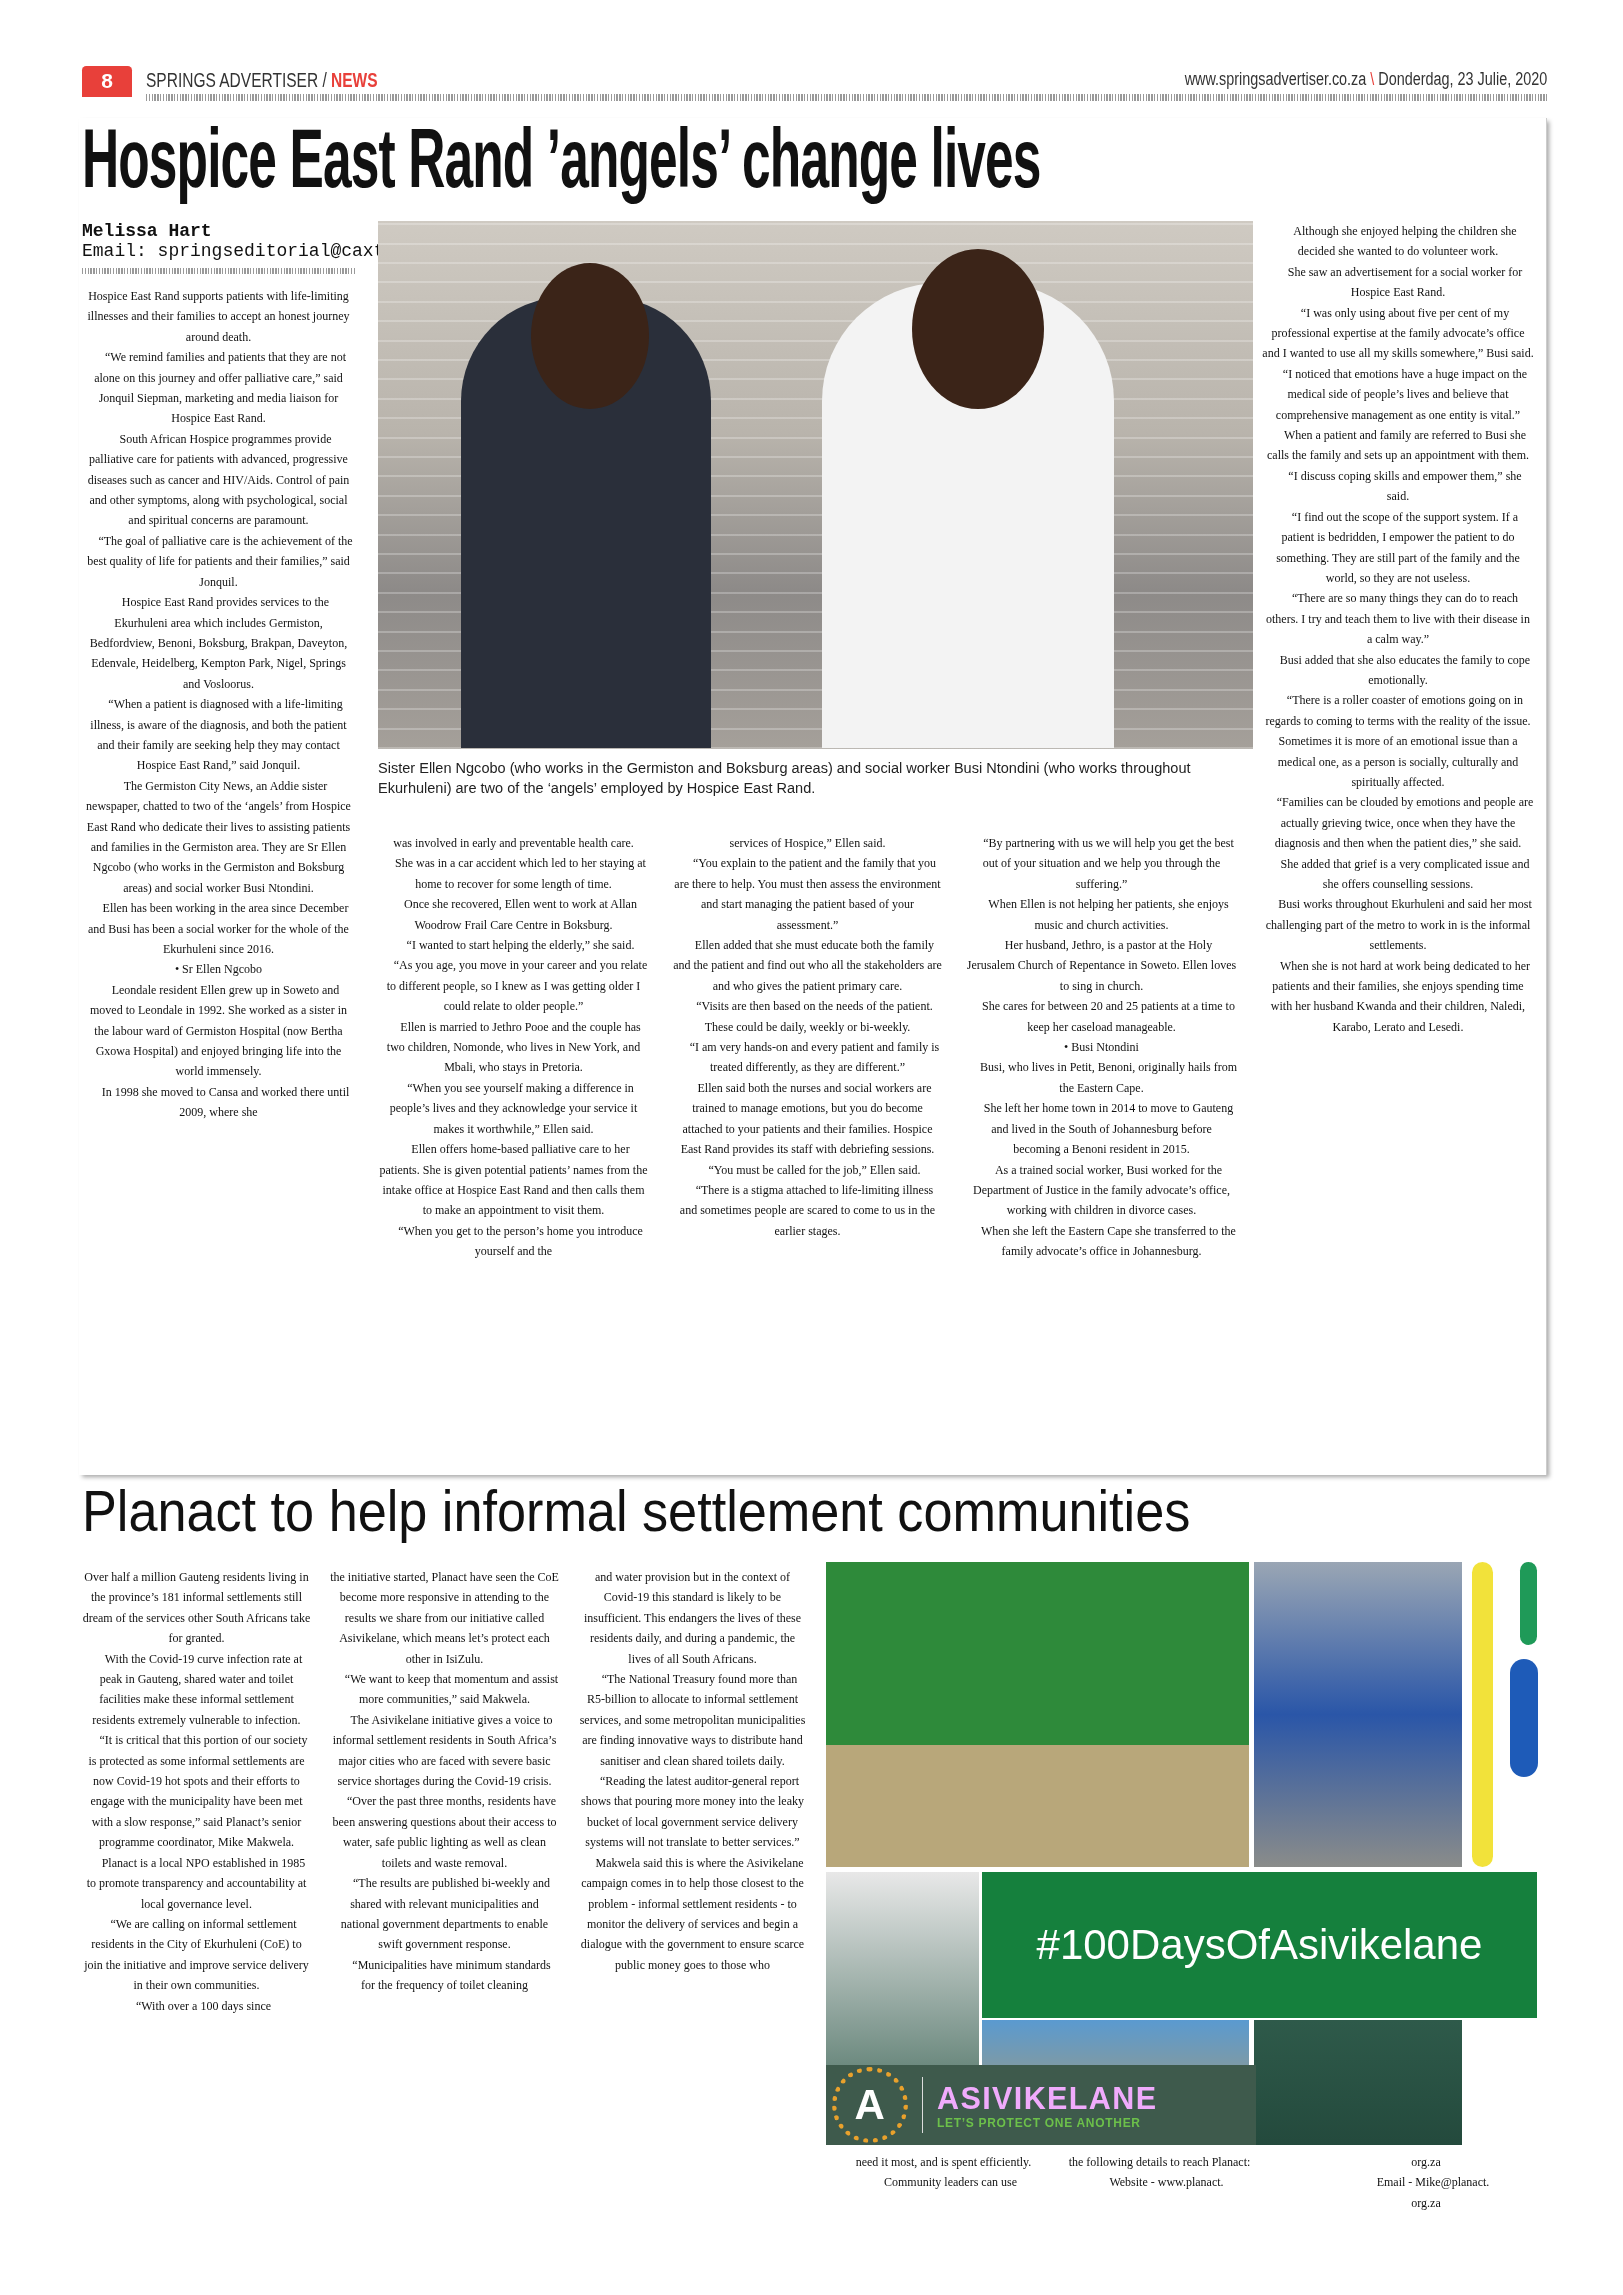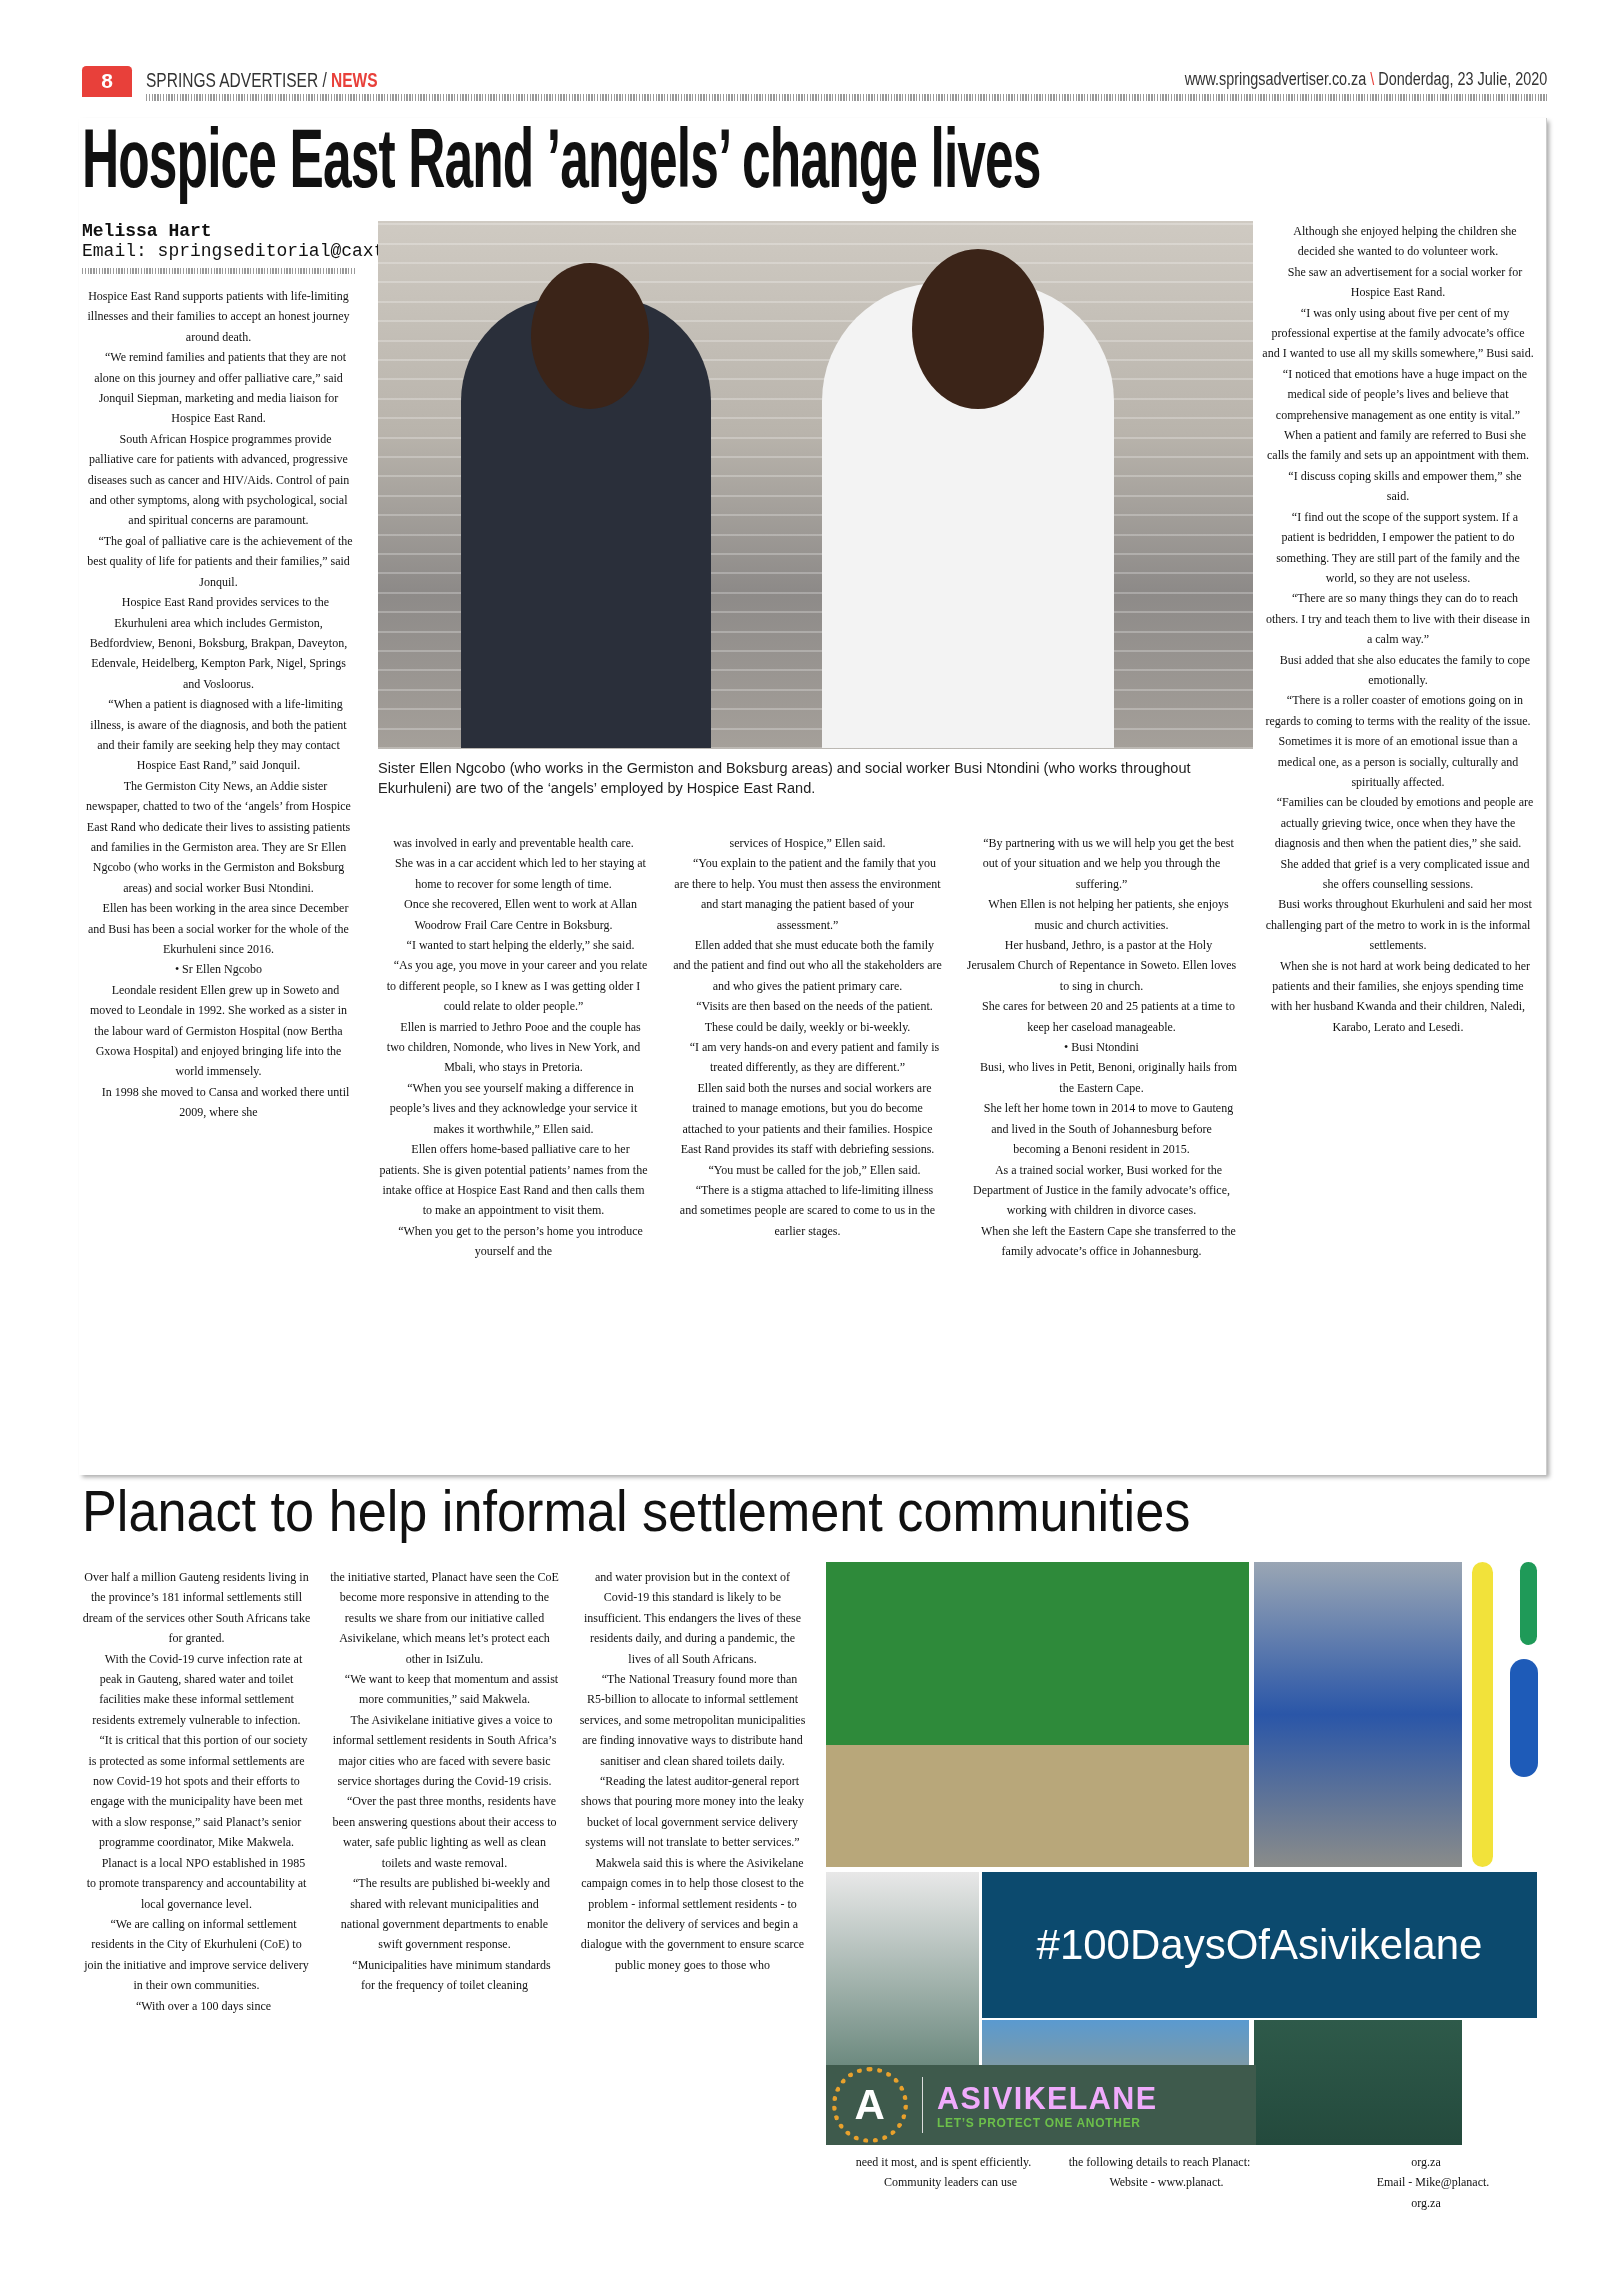--- a/index.html
+++ b/index.html
@@ -24,21 +24,21 @@
   .photo .brick{position:absolute;inset:0;background:repeating-linear-gradient(0deg,rgba(255,255,255,.25) 0 2.1px,transparent 2.1px 19.4px)}
   .photo .p1{position:absolute;left:83px;top:76px;width:250px;height:451px;background:#2a2f3a;border-radius:104px 104px 0 0}
   .photo .p2{position:absolute;left:444px;top:62px;width:292px;height:465px;background:#f3f3f3;border-radius:118px 118px 0 0}
   .photo .h1{position:absolute;left:153px;top:42px;width:118px;height:146px;background:#3b2418;border-radius:50%}
   .photo .h2{position:absolute;left:534px;top:28px;width:132px;height:160px;background:#3b2418;border-radius:50%}
   .caption{position:absolute;left:378px;top:758px;width:875px;font-family:"Liberation Sans",sans-serif;font-size:15.3px;line-height:20px;color:#222;transform:scaleX(.95);transform-origin:left}
   h2.head2{position:absolute;left:82px;top:1477px;font-family:"Liberation Sans",sans-serif;font-weight:normal;font-size:58px;transform:scaleX(.9);transform-origin:left;white-space:nowrap;color:#111}
   .ad{position:absolute;left:826px;top:1562px;width:722px;height:583px;background:#fff;overflow:hidden}
   .ad .ph1{position:absolute;left:0;top:0;width:423px;height:305px;background:linear-gradient(180deg,#2e8a3a 0 60%,#b8a77a 60% 100%)}
   .ad .ph2{position:absolute;left:428px;top:0;width:208px;height:305px;background:linear-gradient(180deg,#9aa6b4,#2a56a8 50%,#8a8c8a)}
-  .ad .band{position:absolute;left:156px;top:310px;width:555px;height:146px;background:#0c4a6e;color:#fff;font-family:"Liberation Sans",sans-serif;font-size:42px;display:flex;align-items:center;justify-content:center}
+  .ad .band{position:absolute;left:156px;top:310px;width:555px;height:146px;background:#15803d;color:#fff;font-family:"Liberation Sans",sans-serif;font-size:42px;display:flex;align-items:center;justify-content:center}
   .ad .ph3{position:absolute;left:0;top:310px;width:153px;height:292px;background:linear-gradient(180deg,#e8e8e8,#2e5a4a)}
   .ad .ph4{position:absolute;left:156px;top:458px;width:267px;height:125px;background:linear-gradient(180deg,#5a9ad0,#b89a60)}
   .ad .ph5{position:absolute;left:428px;top:458px;width:208px;height:243px;background:linear-gradient(180deg,#2e5a4a,#1a3a30)}
   .ad .deco1{position:absolute;left:646px;top:0;width:21px;height:305px;background:#f2e23a;border-radius:14px}
   .ad .deco2{position:absolute;left:684px;top:97px;width:28px;height:118px;background:#1e5bb8;border-radius:14px}
   .ad .deco3{position:absolute;left:694px;top:0;width:17.4px;height:83px;background:#1f9a58;border-radius:14px}
   .adlogo{position:absolute;left:826px;top:2065px;width:430px;height:80px;background:#3e5a4c;display:flex;align-items:center}
   .adlogo .mark{width:76px;height:76px;border-radius:50%;border:5.6px dotted #e9a12c;display:flex;align-items:center;justify-content:center;color:#fff;font-family:"Liberation Sans",sans-serif;font-weight:bold;font-size:42px;margin-left:5.6px}
   .adlogo .vline{width:1.4px;height:56px;background:#ddd;margin:0 14px}
   .adlogo .t1{color:#f0abfc;font-family:"Liberation Sans",sans-serif;font-weight:bold;font-size:30.5px;letter-spacing:1.4px}

